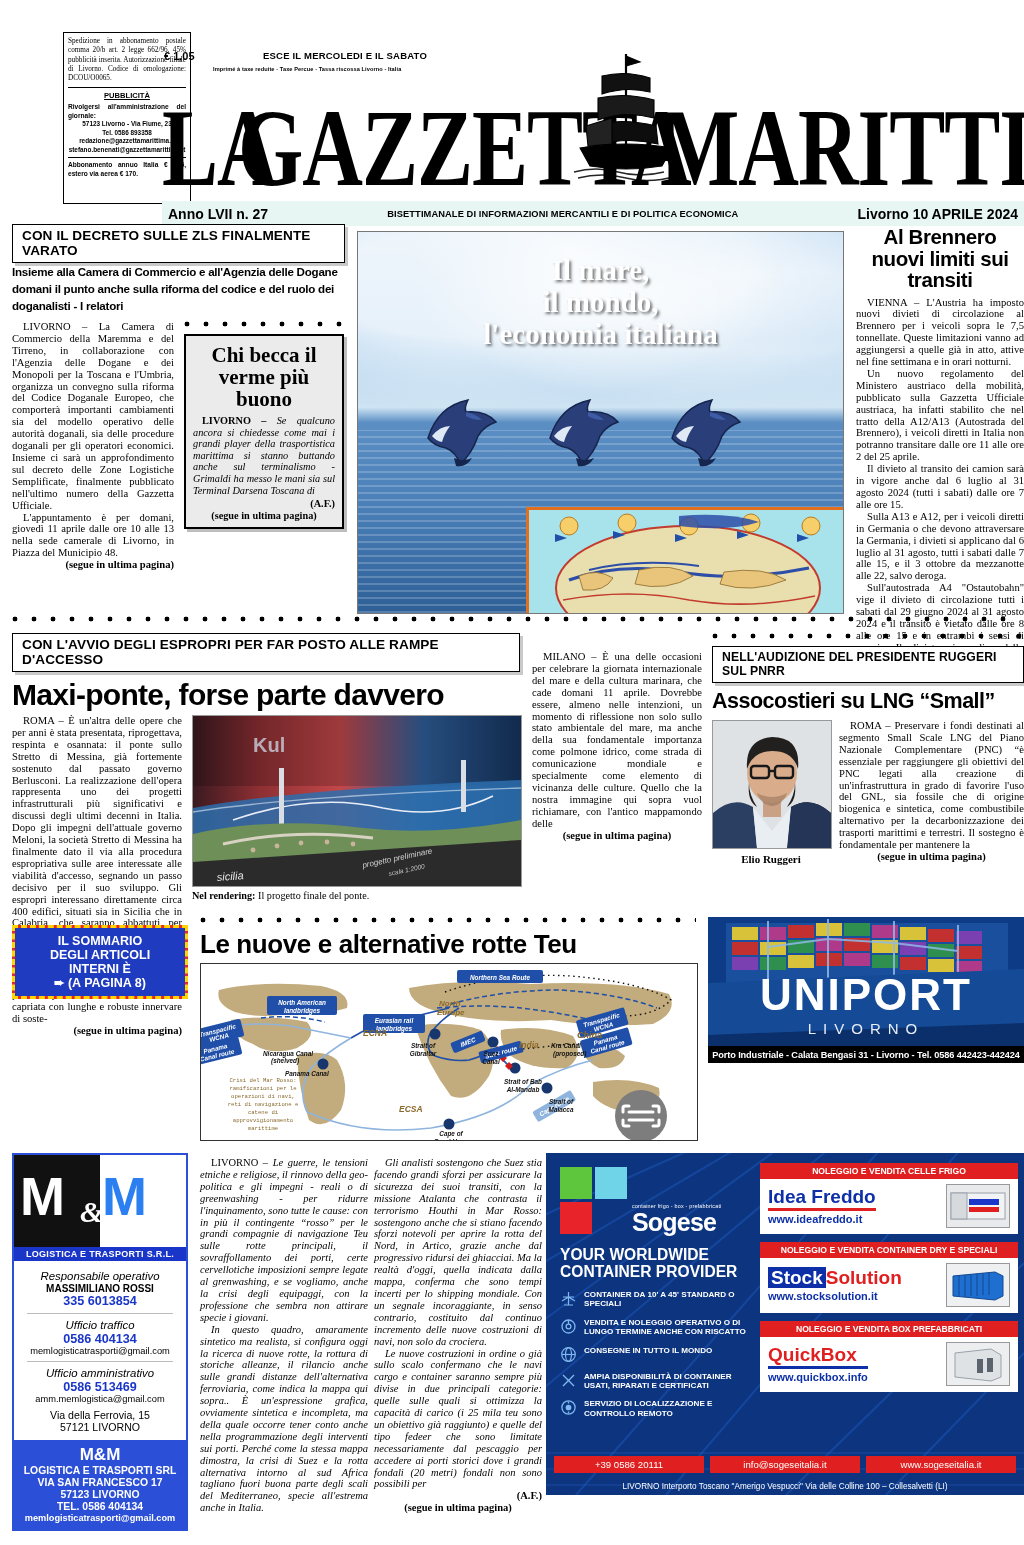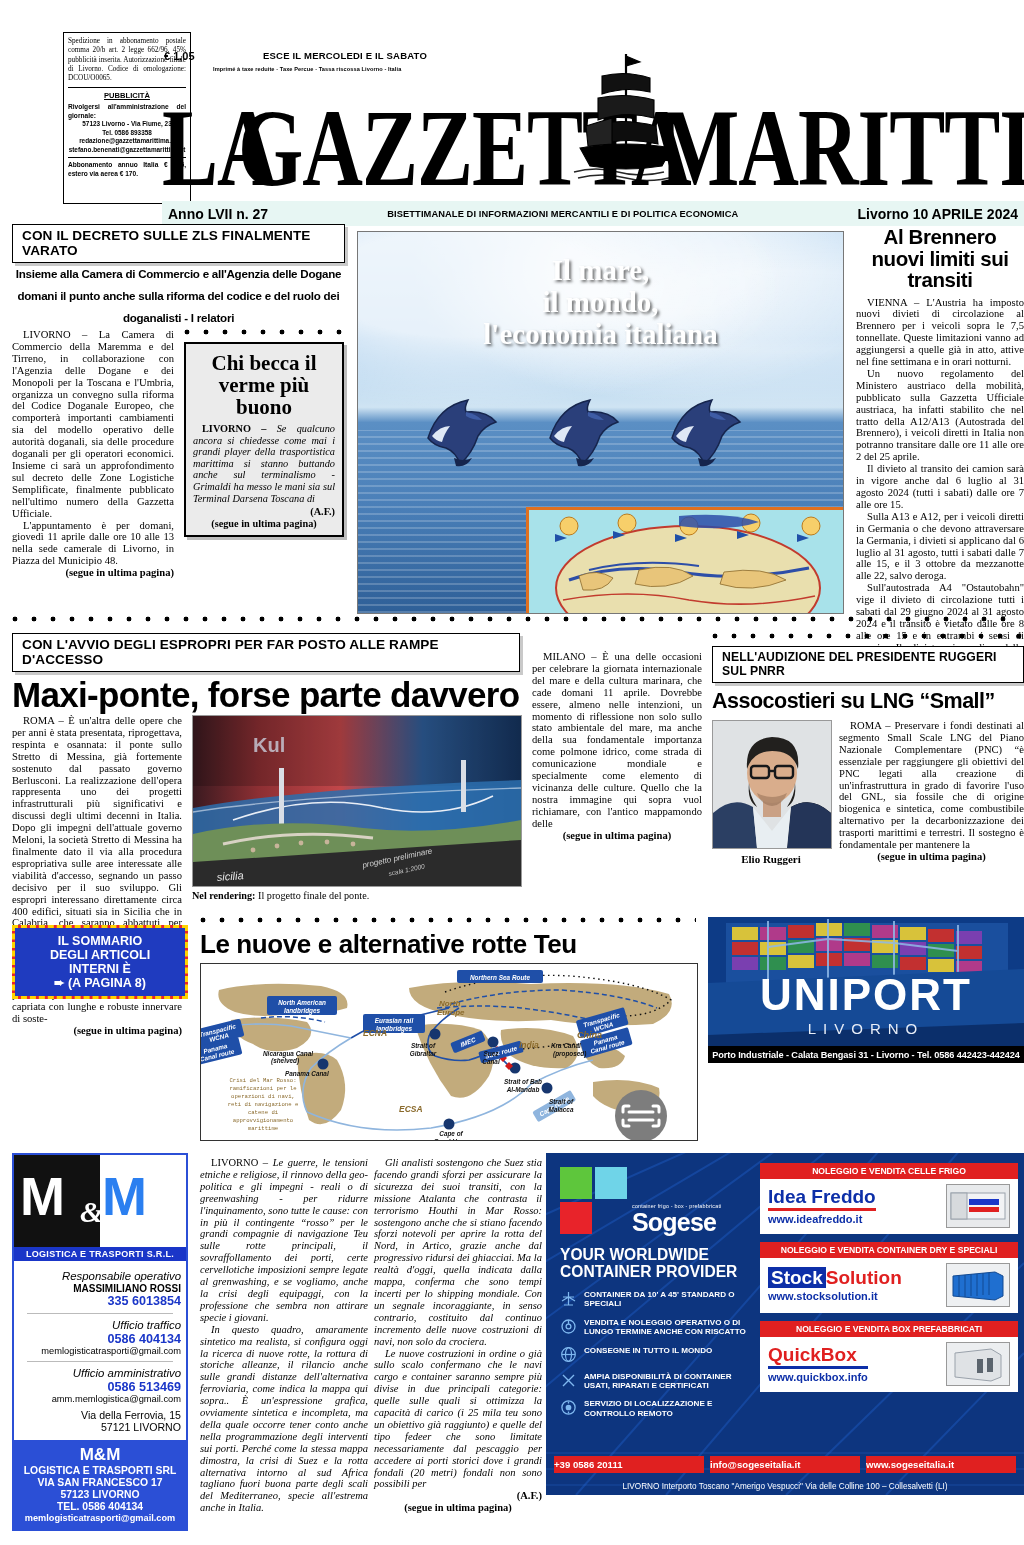--- a/index.html
+++ b/index.html
@@ -44,22 +44,22 @@
   .bodytxt p{margin:0;}
   .cont{font-weight:bold;text-align:right;text-indent:0;font-size:10.6px;}
 
   
   .topsec{position:relative;margin-top:18px;height:388px;}
   .col-left{position:absolute;left:0;top:0;width:333px;}
   .col-mid{position:absolute;left:345px;top:7px;width:487px;height:383px;overflow:hidden;border:1px solid #777;box-sizing:border-box;}
   .col-right{position:absolute;left:844px;top:0;width:168px;}
 
   .hl-main{font-size:27.5px;line-height:29px;margin:8px 0 7px;}
-  .sub-main{font-family:"Liberation Sans",sans-serif;font-weight:bold;font-size:11.6px;line-height:22px;
-            letter-spacing:-.25px;text-align:center;}
+  .sub-main{font-family:"Liberation Sans",sans-serif;font-weight:bold;font-size:11.6px;line-height:17px;
+            letter-spacing:-.25px;margin-bottom:7px;}
   .two{display:flex;gap:10px;}
   .two .c1{width:162px;}
   .two .c2{width:160px;}
 
   .boxart{border:2px solid #000;background:#ebebeb;padding:6px 7px;box-shadow:3px 3px 0 #bdbdbd;}
   .boxart h3{font-family:"Liberation Serif",serif;font-weight:bold;font-size:21px;line-height:22px;
              text-align:center;margin:2px 0 5px;}
   .boxart .bt{font-family:"Liberation Serif",serif;font-size:10.3px;line-height:11.6px;text-align:justify;
               font-style:italic;text-indent:9px;}
   .boxart .bt .pl{font-style:normal;}
@@ -88,21 +88,21 @@
   .sea-shine{position:absolute;left:0;right:0;top:52%;bottom:0;
      background:repeating-linear-gradient(0deg, rgba(255,255,255,.20) 0 2px, transparent 2px 7px);}
 
   .hl-right{font-size:20.5px;line-height:21.5px;text-align:center;margin:2px 0 6px;letter-spacing:-.4px;}
 
   
   .sec2{position:relative;margin-top:9px;height:278px;}
   .s2-left{position:absolute;left:0;top:0;width:508px;}
   .s2-mid{position:absolute;left:520px;top:18px;width:170px;}
   .s2-right{position:absolute;left:700px;top:0;width:312px;}
-  .hl-ponte{font-size:35px;line-height:29px;margin:8px 0 6px;}
+  .hl-ponte{font-size:30px;line-height:29px;margin:8px 0 6px;}
   .ponte-wrap{display:flex;gap:10px;}
   .ponte-txt{width:170px;}
   .ponte-fig{width:328px;}
   .ponte-img{width:100%;height:170px;border:1px solid #999;overflow:hidden;position:relative;
      background:linear-gradient(160deg,#2b1c22 0%,#6d2b33 22%,#9a3a3f 40%,#3b6fa5 62%,#1f3f6b 100%);}
   .cap{font-family:"Liberation Serif",serif;font-size:10.2px;margin-top:3px;}
   .cap b{font-weight:bold;}
 
   .hl-asso{font-size:21.5px;line-height:23px;margin:7px 0 7px;letter-spacing:-.5px;}
   .asso-wrap{display:flex;gap:9px;}
@@ -142,21 +142,21 @@
   .s4-t1{position:absolute;left:188px;top:4px;width:168px;}
   .s4-t2{position:absolute;left:362px;top:4px;width:168px;}
   .s4-ad{position:absolute;left:534px;top:0;width:478px;height:342px;overflow:hidden;position:relative;
      background:linear-gradient(135deg,#0a2d78 0%,#123f9e 30%,#0e3688 60%,#0a2a6e 100%);}
 
   .mm-logo{height:92px;display:flex;}
   .mm-logo .l{flex:1;background:#111;}
   .mm-logo .r{flex:1;background:#fff;}
   .mm-bar{background:#1a36c8;color:#fff;text-align:center;font-family:"Liberation Sans",sans-serif;
      font-weight:bold;font-size:9px;padding:2px 0;letter-spacing:.3px;}
-  .mm-body{padding:6px 5px 7px;text-align:right;font-family:"Liberation Sans",sans-serif;}
+  .mm-body{padding:6px 5px 7px;text-align:center;font-family:"Liberation Sans",sans-serif;}
   .mm-it{font-style:italic;font-size:11.4px;margin:3px 0 1px;}
   .mm-nm{font-weight:bold;font-size:10px;}
   .mm-ph{font-weight:bold;font-size:12.6px;color:#1a36c8;}
   .mm-em{font-size:9.3px;}
   .mm-sep{border-top:1px solid #bbb;margin:5px 8px;}
   .mm-addr{font-size:10.6px;line-height:12px;}
   .mm-foot{background:#2b4fd6;color:#fff;text-align:center;font-family:"Liberation Sans",sans-serif;
      font-weight:bold;padding:5px 3px 6px;}
   .mm-foot .big{font-size:17px;}
   .mm-foot .ln{font-size:10.4px;line-height:12px;}
@@ -181,22 +181,22 @@
   .adcard{margin-bottom:8px;background:#fff;}
   .adcard .hdr{background:#e02020;color:#fff;text-align:center;font-family:"Liberation Sans",sans-serif;
      font-weight:bold;font-size:8.6px;padding:3px 0;}
   .adcard .bd{display:flex;align-items:center;justify-content:space-between;padding:5px 8px 6px;}
   .adcard .lg{font-family:"Liberation Sans",sans-serif;font-weight:bold;font-size:19px;line-height:20px;}
   .adcard .url{font-family:"Liberation Sans",sans-serif;font-weight:bold;font-size:11px;color:#0d2fa8;margin-top:2px;}
   .adcard .ul{border-top:3px solid #e02020;margin-top:1px;}
   .adcard .thumb{width:62px;height:42px;border:1px solid #999;}
 
   .sog-bottom{position:absolute;left:8px;right:8px;bottom:22px;display:flex;gap:6px;}
-  .sog-bottom div{flex:1;background:#e02020;color:#fff;
-     font-family:"Liberation Sans",sans-serif;font-weight:bold;font-size:9.6px;padding:3px 0;margin-top:24px;}
+  .sog-bottom div{flex:1;background:#e02020;color:#fff;text-align:center;
+     font-family:"Liberation Sans",sans-serif;font-weight:normal;font-size:9.6px;padding:3px 0;margin-top:24px;}
   .sog-foot{position:absolute;left:0;right:0;bottom:4px;text-align:center;color:#fff;
      font-family:"Liberation Sans",sans-serif;font-size:8.2px;}
 </style>
 </head>
 <body>
 
 <div class="page">
 
   <div class="masthead">
 

